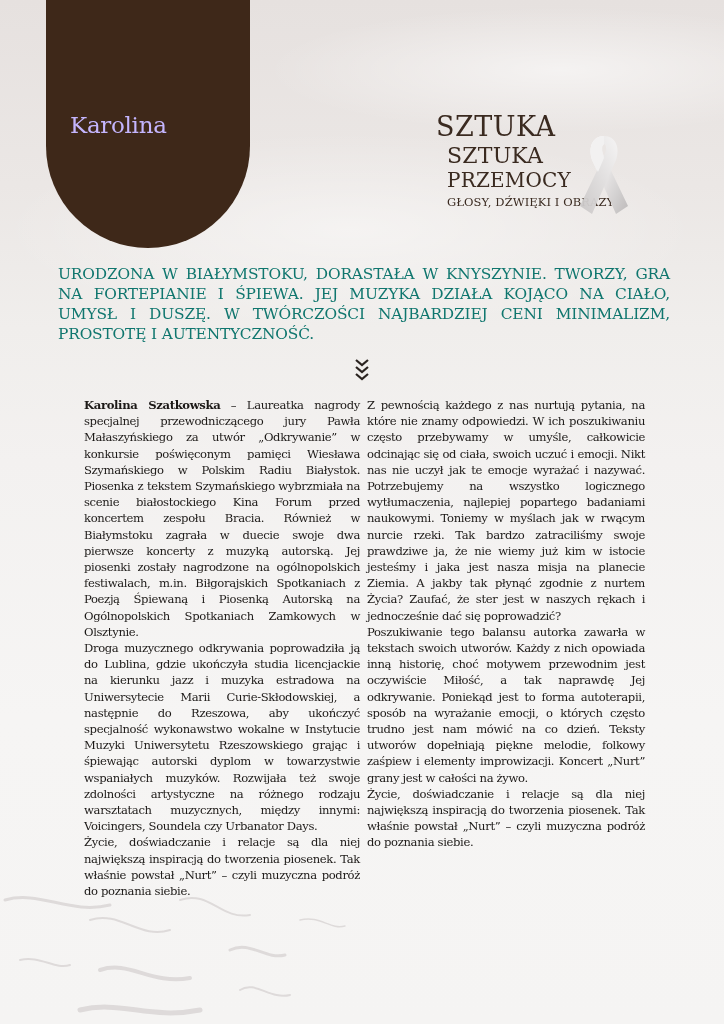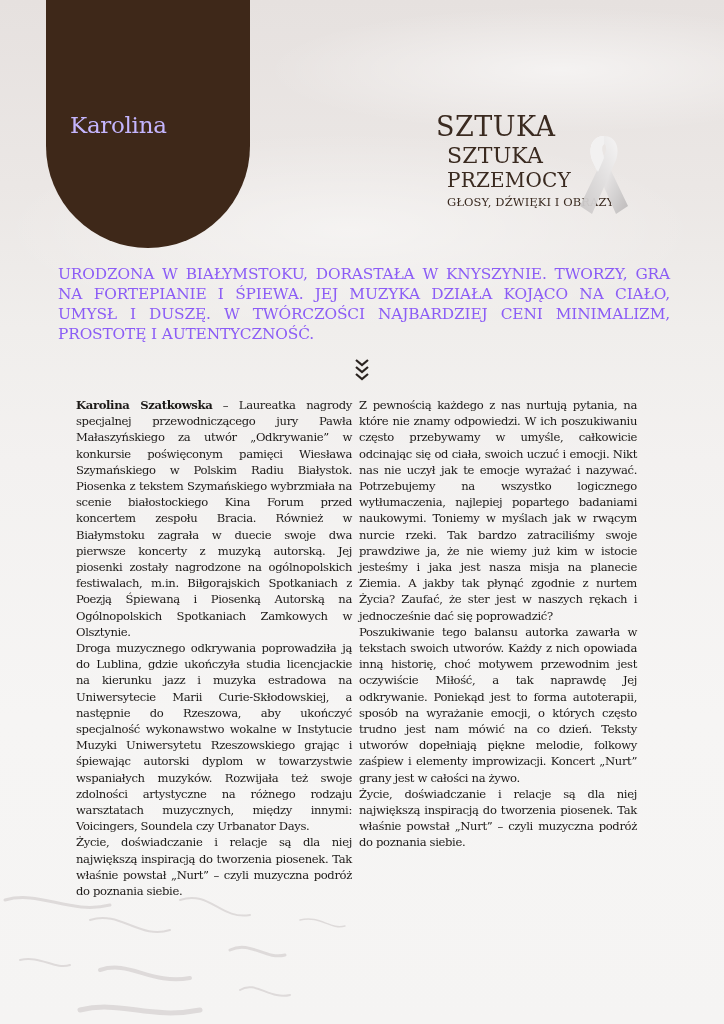--- a/index.html
+++ b/index.html
@@ -55,21 +55,21 @@
 
     
     .lead {
       position: absolute;
       left: 58px; top: 264px;
       width: 612px;
       font-family: "DejaVu Serif", serif;
       font-size: 15.4px;
       line-height: 20px;
       text-transform: uppercase;
-      color: #8b5cf6;
+      color: #0f766e;
       text-align: justify;
       letter-spacing: -0.15px;
       font-weight: 300;
     }
 
     .chevrons {
       position: absolute;
       left: 354px; top: 358px;
       width: 16px; height: 24px;
     }
@@ -77,20 +77,21 @@
     
     .col {
       position: absolute;
       top: 397px;
       font-family: "DejaVu Serif", serif;
       font-size: 11.6px;
       line-height: 16.2px;
       color: #1c1917;
       text-align: justify;
       letter-spacing: -0.35px;
+      margin-left: 8px;
     }
     .col-left { left: 76px; width: 276px; }
     .col-right { left: 359px; width: 278px; }
     .col p { margin: 0; }
     .col b { font-weight: 700; }
 
     
     .texture {
       position: absolute;
       left: 0; top: 860px; width: 724px; height: 164px;

